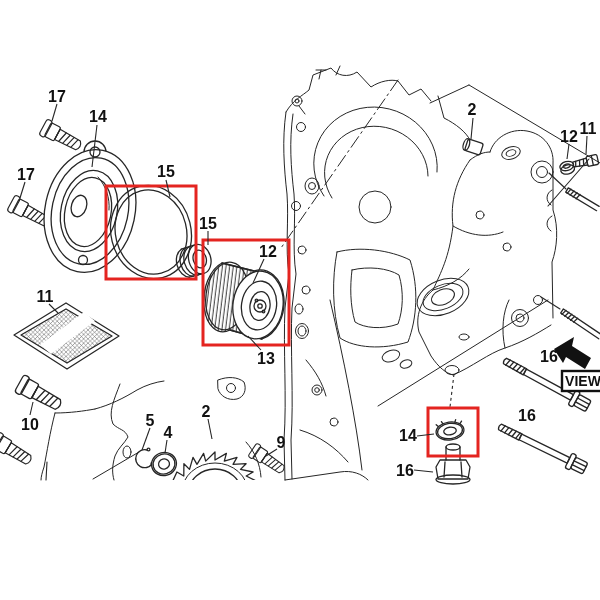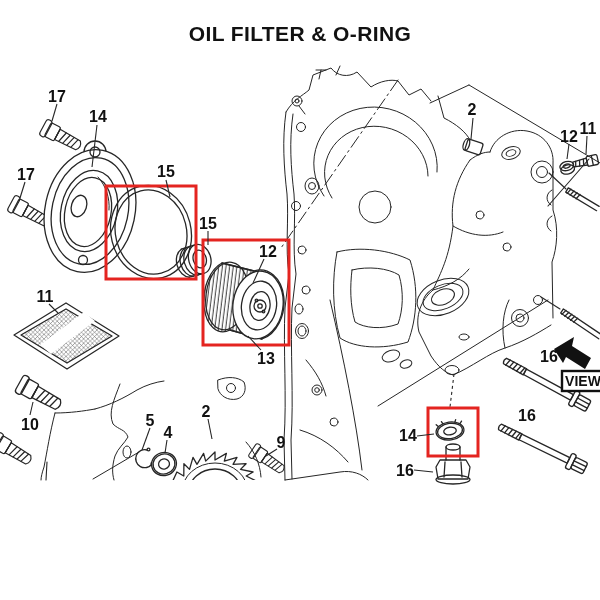--- a/index.html
+++ b/index.html
@@ -17,21 +17,20 @@
   .dash{stroke-dasharray:3 3;}
   .cline{stroke-dasharray:13 4 2 4;stroke-width:1;}
   .viewbox{fill:#fff;stroke:#111;stroke-width:2.4;}
   .viewtxt{font-family:"Liberation Sans",sans-serif;font-size:14px;font-weight:bold;fill:#111;text-anchor:middle;}
   .arrow{fill:#111;stroke:none;}
 </style>
 </head>
 <body>
 
 <div class="page">
-  <h1 class="title">OIL FILTER &amp; O-RING</h1>
 
   <svg class="canvas" width="600" height="600" viewBox="0 0 600 600">
     <defs>
       <pattern id="mesh" width="4.4" height="4.4" patternUnits="userSpaceOnUse">
         <path d="M0,4.4 L4.4,0 M0,0 L4.4,4.4" stroke="#555" stroke-width="0.5" fill="none"></path>
       </pattern>
       <pattern id="pleat" width="3.6" height="8" patternUnits="userSpaceOnUse" patternTransform="rotate(7)">
         <line x1="1.2" y1="0" x2="1.2" y2="8" stroke="#3a3a3a" stroke-width="1"></line>
       </pattern>
       <clipPath id="clipPage">

